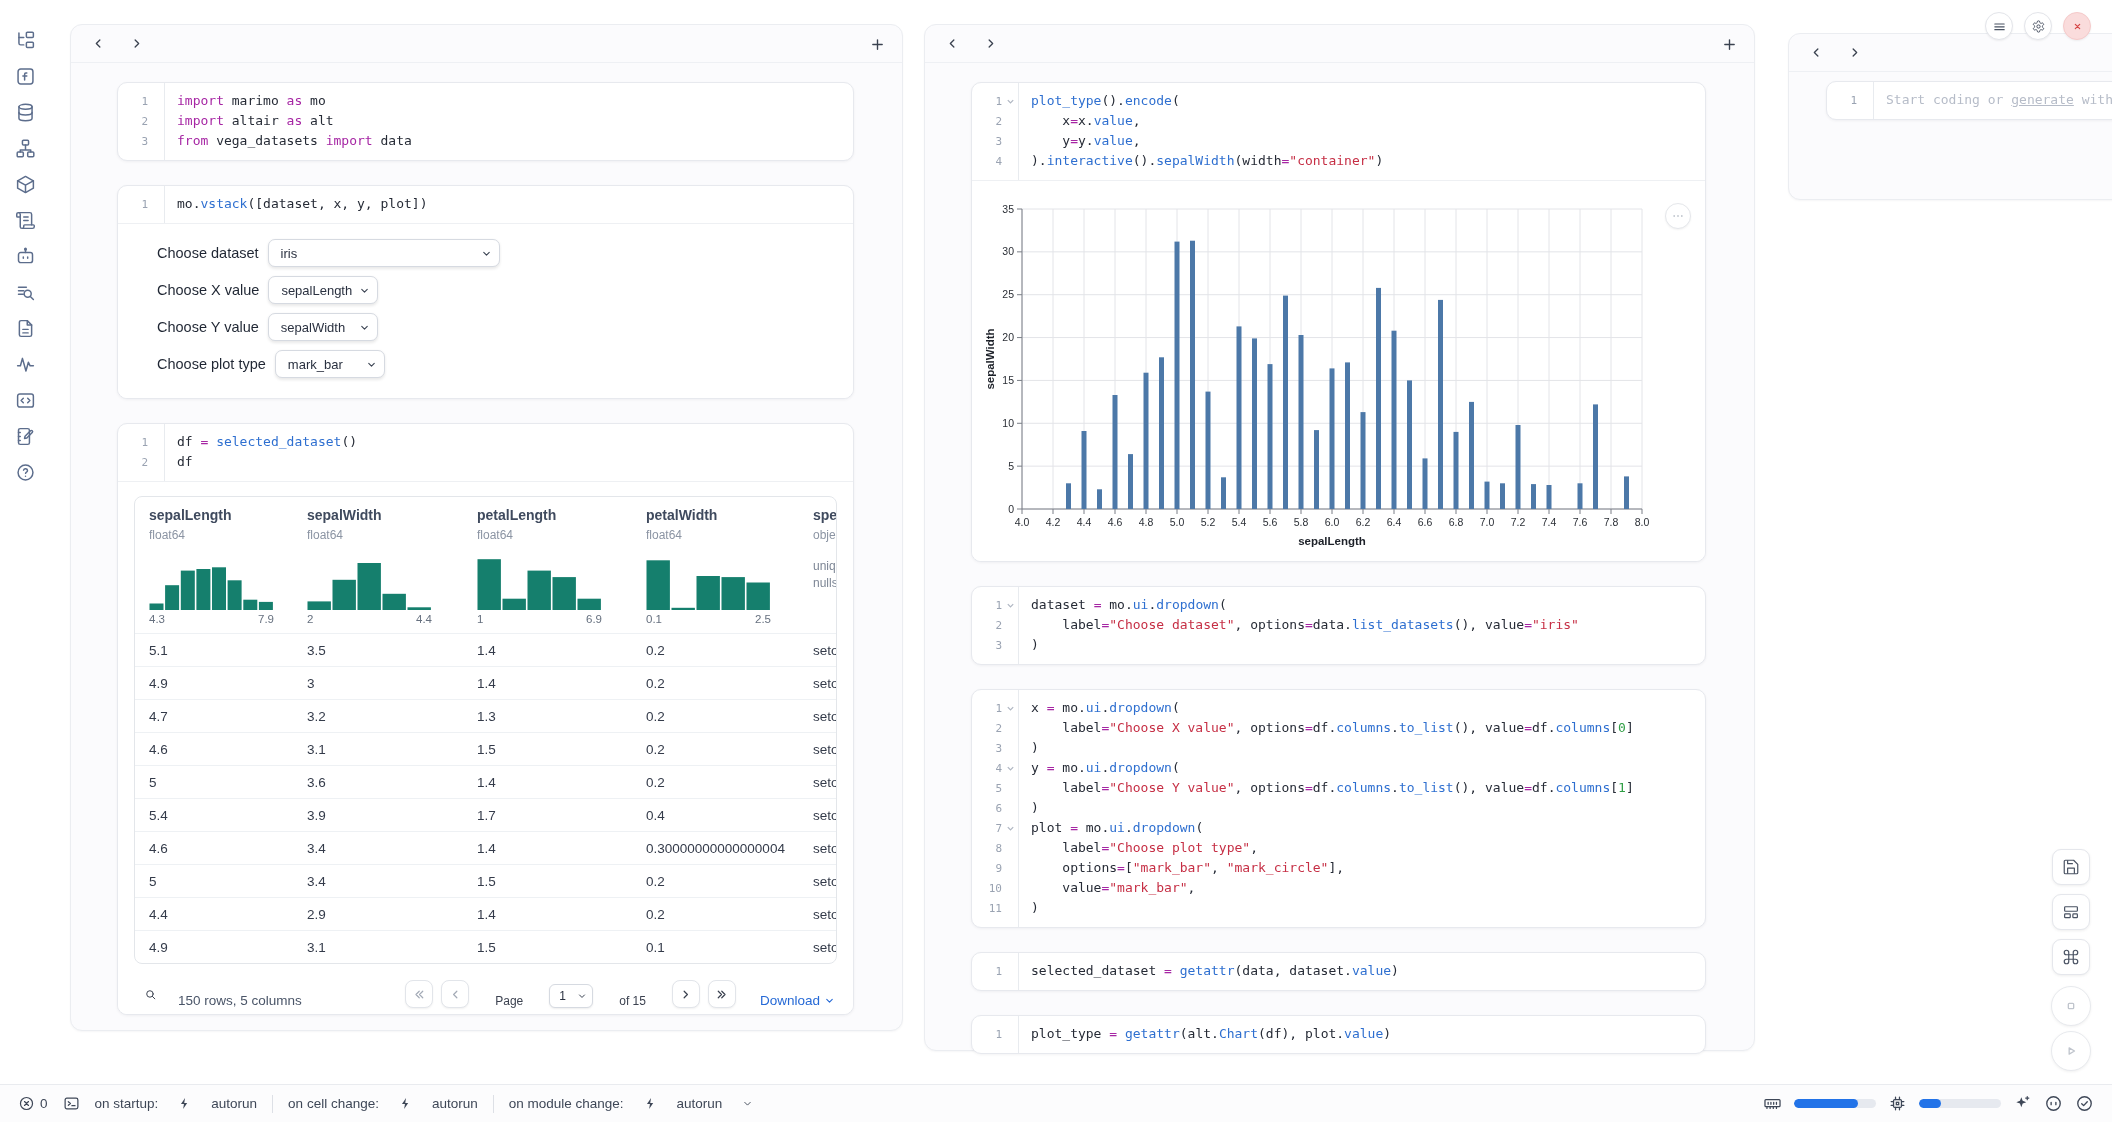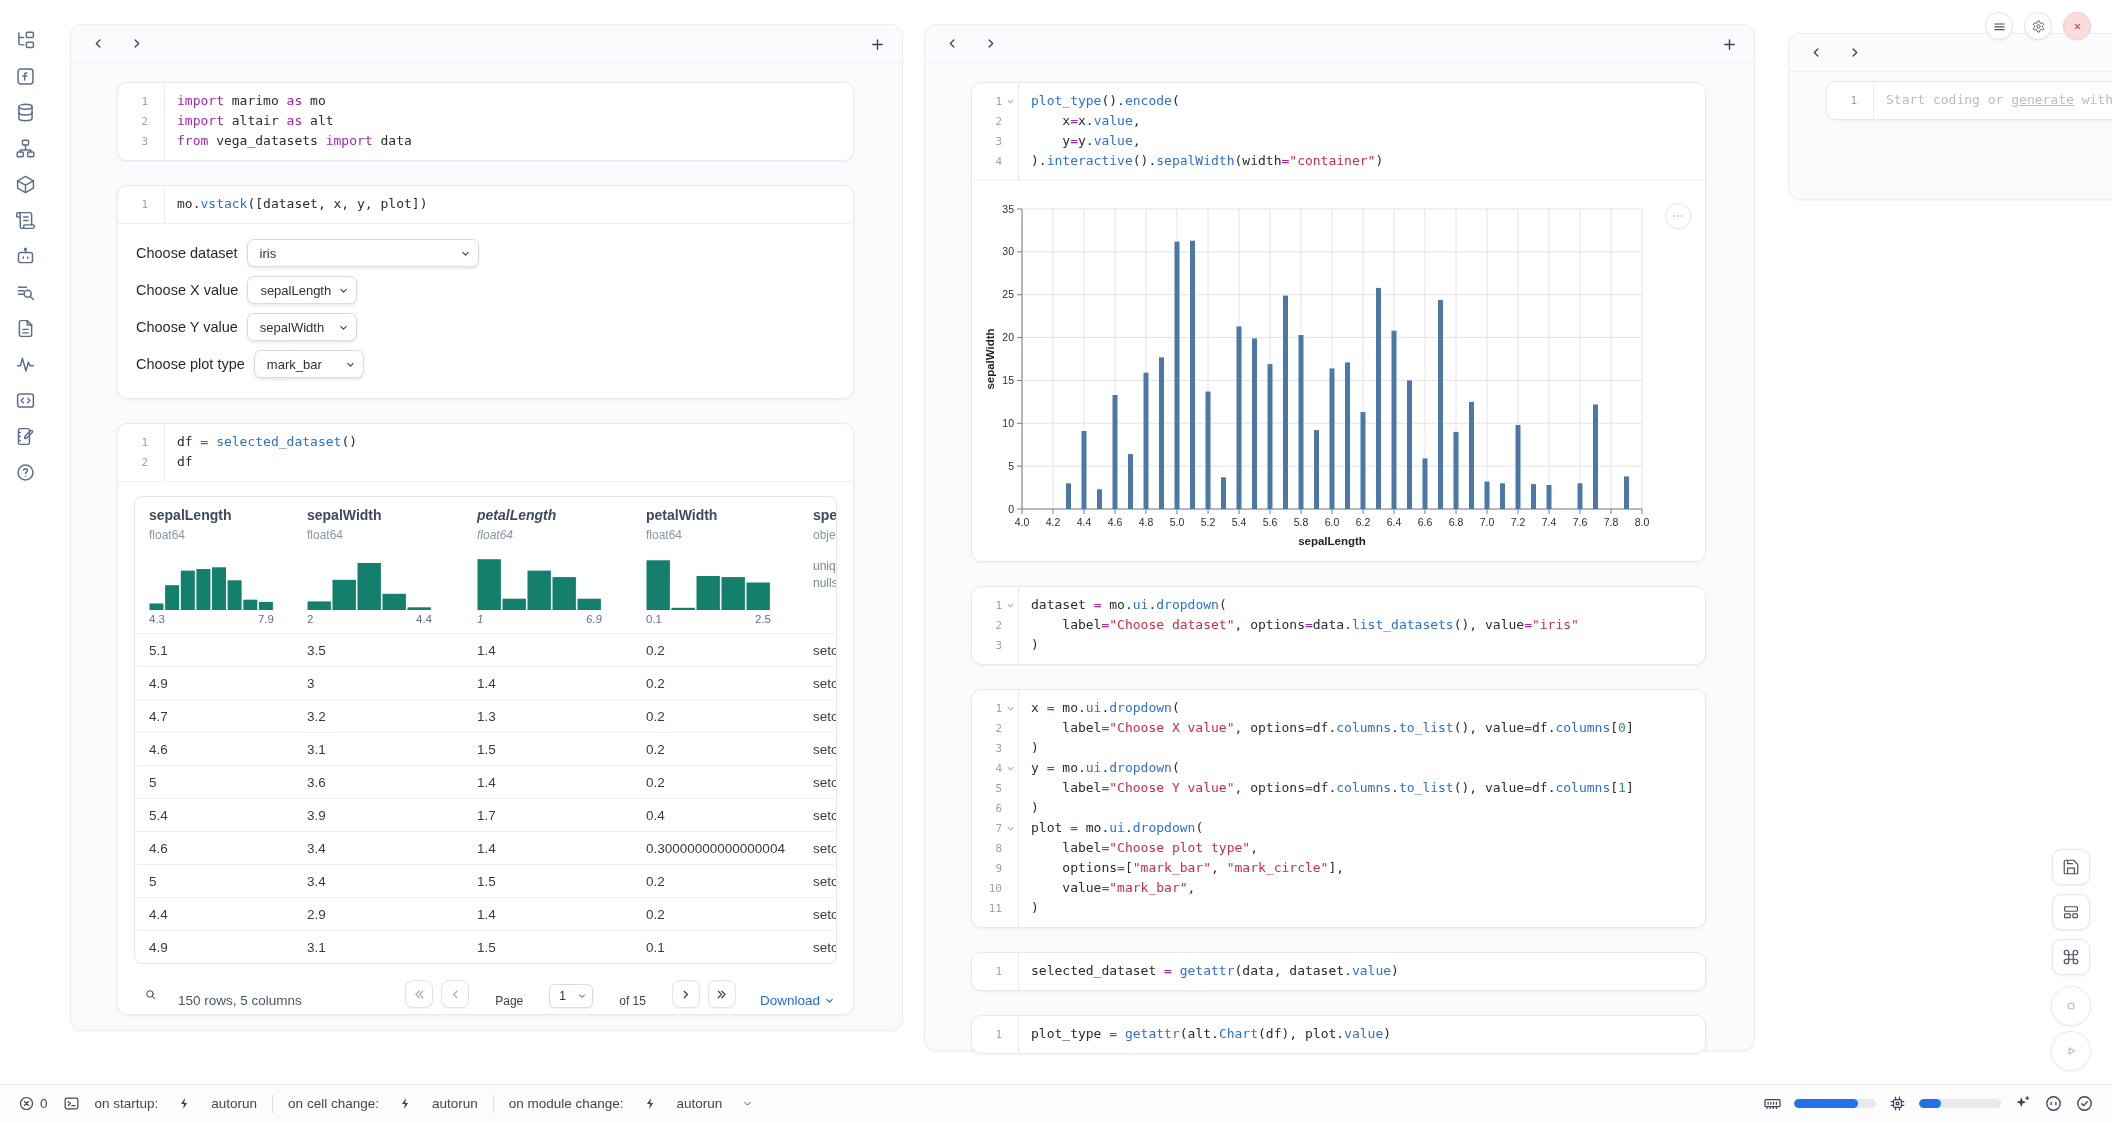--- a/index.html
+++ b/index.html
@@ -51,21 +51,21 @@
   .tk-str { color:#c62f45; }
   .tk-num { color:#2f9e44; }
   .tk-op  { color:#a626a4; }
   .tk-txt { color:#262b36; }
   .tk-ph  { color:#b6bcc8; }
   .tk-phu { color:#b6bcc8; text-decoration:underline; }
   .scratch-cell { width:560px; }
 
   
   .form { padding:15px 18px 20px; display:flex; flex-direction:column; gap:9px; background:#fff; }
-  .form-row { display:flex; align-items:center; gap:9px; height:28px; }
+  .form-row { display:flex; align-items:center; gap:9px; height:28px;margin-left:21px; }
   .form-label { font-size:14.5px; color:#1f2633; }
   .mo-select { position:relative; height:28px; border:1px solid #d6dae1; border-radius:7px;
                box-shadow:0 1.5px 3px rgba(0,0,0,.09); display:flex; align-items:center;
                padding:0 24px 0 12px; font-size:13px; color:#2a3140; background:#fff; }
   .mo-select svg { position:absolute; right:7px; width:11px; height:11px; color:#3a4352; }
 
   
   .tbl-wrap { padding:14px 16px 6px; background:#fff; }
   .tbl-box { border:1px solid #e3e6ea; border-radius:8px; overflow:hidden; }
   .thead { display:flex; padding:10px 0 8px 14px; overflow:hidden; }
@@ -369,21 +369,21 @@
                     <rect x="50.5" y="9.0" width="23.4" height="47.0" fill="#157f6d"></rect>
                     <rect x="75.5" y="39.8" width="23.4" height="16.2" fill="#157f6d"></rect>
                     <rect x="100.5" y="53.3" width="23.4" height="2.7" fill="#157f6d"></rect>
                   </svg>
                 </div>
                 <div class="crange">
                   <span>2</span>
                   <span>4.4</span>
                 </div>
               </div>
-              <div class="tcol" style="width: 169px; font-style: italic;">
+              <div class="tcol" style="width: 169px;">
                 <div class="cname">petalLength</div>
                 <div class="ctype">float64</div>
                 <div class="chist">
                   <svg class="hist" width="125" height="56">
                     <rect x="0.5" y="5.2" width="23.4" height="50.8" fill="#157f6d"></rect>
                     <rect x="25.5" y="44.7" width="23.4" height="11.3" fill="#157f6d"></rect>
                     <rect x="50.5" y="16.6" width="23.4" height="39.4" fill="#157f6d"></rect>
                     <rect x="75.5" y="23.1" width="23.4" height="32.9" fill="#157f6d"></rect>
                     <rect x="100.5" y="44.7" width="23.4" height="11.3" fill="#157f6d"></rect>
                   </svg>

